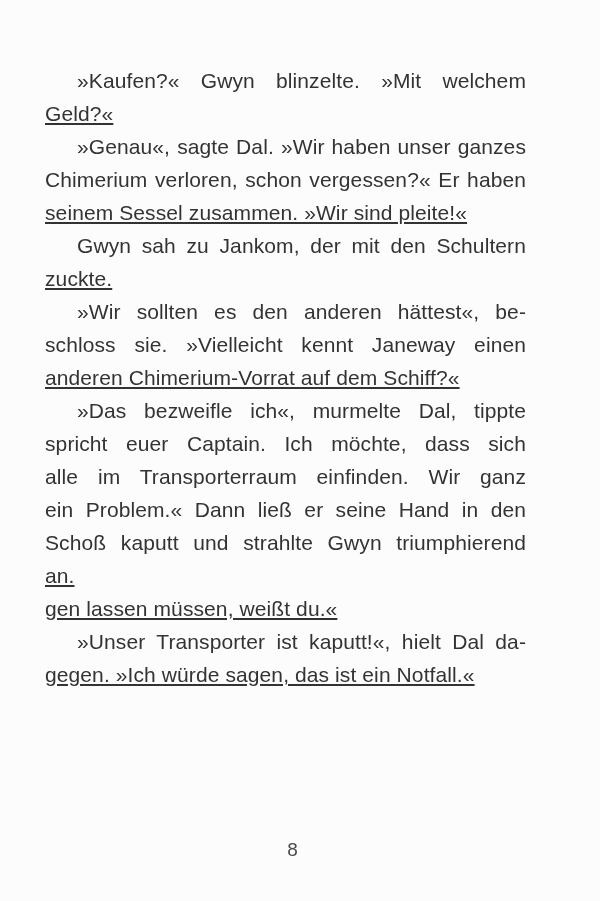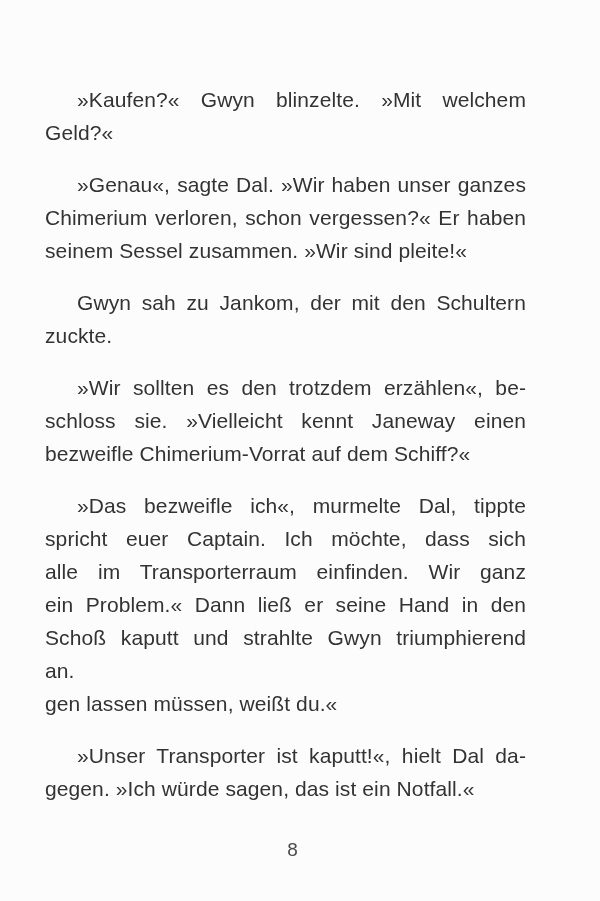--- a/index.html
+++ b/index.html
@@ -26,25 +26,25 @@
     font-size: 21px;
     line-height: 33px;
     height: 33px;
     overflow: hidden;
     text-align: justify;
     text-align-last: justify;
     letter-spacing: 0.1px;
   }
   .line.para-first {
     text-indent: 32px;
-    margin-top: 19px;
   }
   .line.para-last {
     text-align: left;
     text-align-last: left;
+    text-decoration: underline;
   }
   .page-number {
     position: absolute;
     left: 45px;
     top: 833px;
     width: 495px;
     text-align: center;
     font-size: 19px;
     line-height: 33px;
     color: #4a4a4a;
@@ -55,23 +55,23 @@
 
 <div class="page" style="background: rgb(252, 252, 252); color: rgb(51, 51, 51);">
   <div class="text-block" id="text-block">
       <div class="line para-first">»Kaufen?« Gwyn blinzelte. »Mit welchem</div>
       <div class="line para-last">Geld?«</div>
       <div class="line para-first">»Genau«, sagte Dal. »Wir haben unser ganzes</div>
       <div class="line">Chimerium verloren, schon vergessen?« Er haben</div>
       <div class="line para-last">seinem Sessel zusammen. »Wir sind pleite!«</div>
       <div class="line para-first">Gwyn sah zu Jankom, der mit den Schultern</div>
       <div class="line para-last">zuckte.</div>
-      <div class="line para-first">»Wir sollten es den trotzdem erzählen«, be-</div>
+      <div class="line para-first">»Wir sollten es den anderen hättest«, be-</div>
       <div class="line">schloss sie. »Vielleicht kennt Janeway einen</div>
-      <div class="line para-last">bezweifle Chimerium-Vorrat auf dem Schiff?«</div>
+      <div class="line para-last">anderen Chimerium-Vorrat auf dem Schiff?«</div>
       <div class="line para-first">»Das bezweifle ich«, murmelte Dal, tippte</div>
       <div class="line">spricht euer Captain. Ich möchte, dass sich</div>
       <div class="line">alle im Transporterraum einfinden. Wir ganz</div>
       <div class="line">ein Problem.« Dann ließ er seine Hand in den</div>
       <div class="line">Schoß kaputt und strahlte Gwyn triumphierend</div>
       <div class="line para-last">an.</div>
       <div class="line para-last">gen lassen müssen, weißt du.«</div>
       <div class="line para-first">»Unser Transporter ist kaputt!«, hielt Dal da-</div>
       <div class="line para-last">gegen. »Ich würde sagen, das ist ein Notfall.«</div>
     </div>

